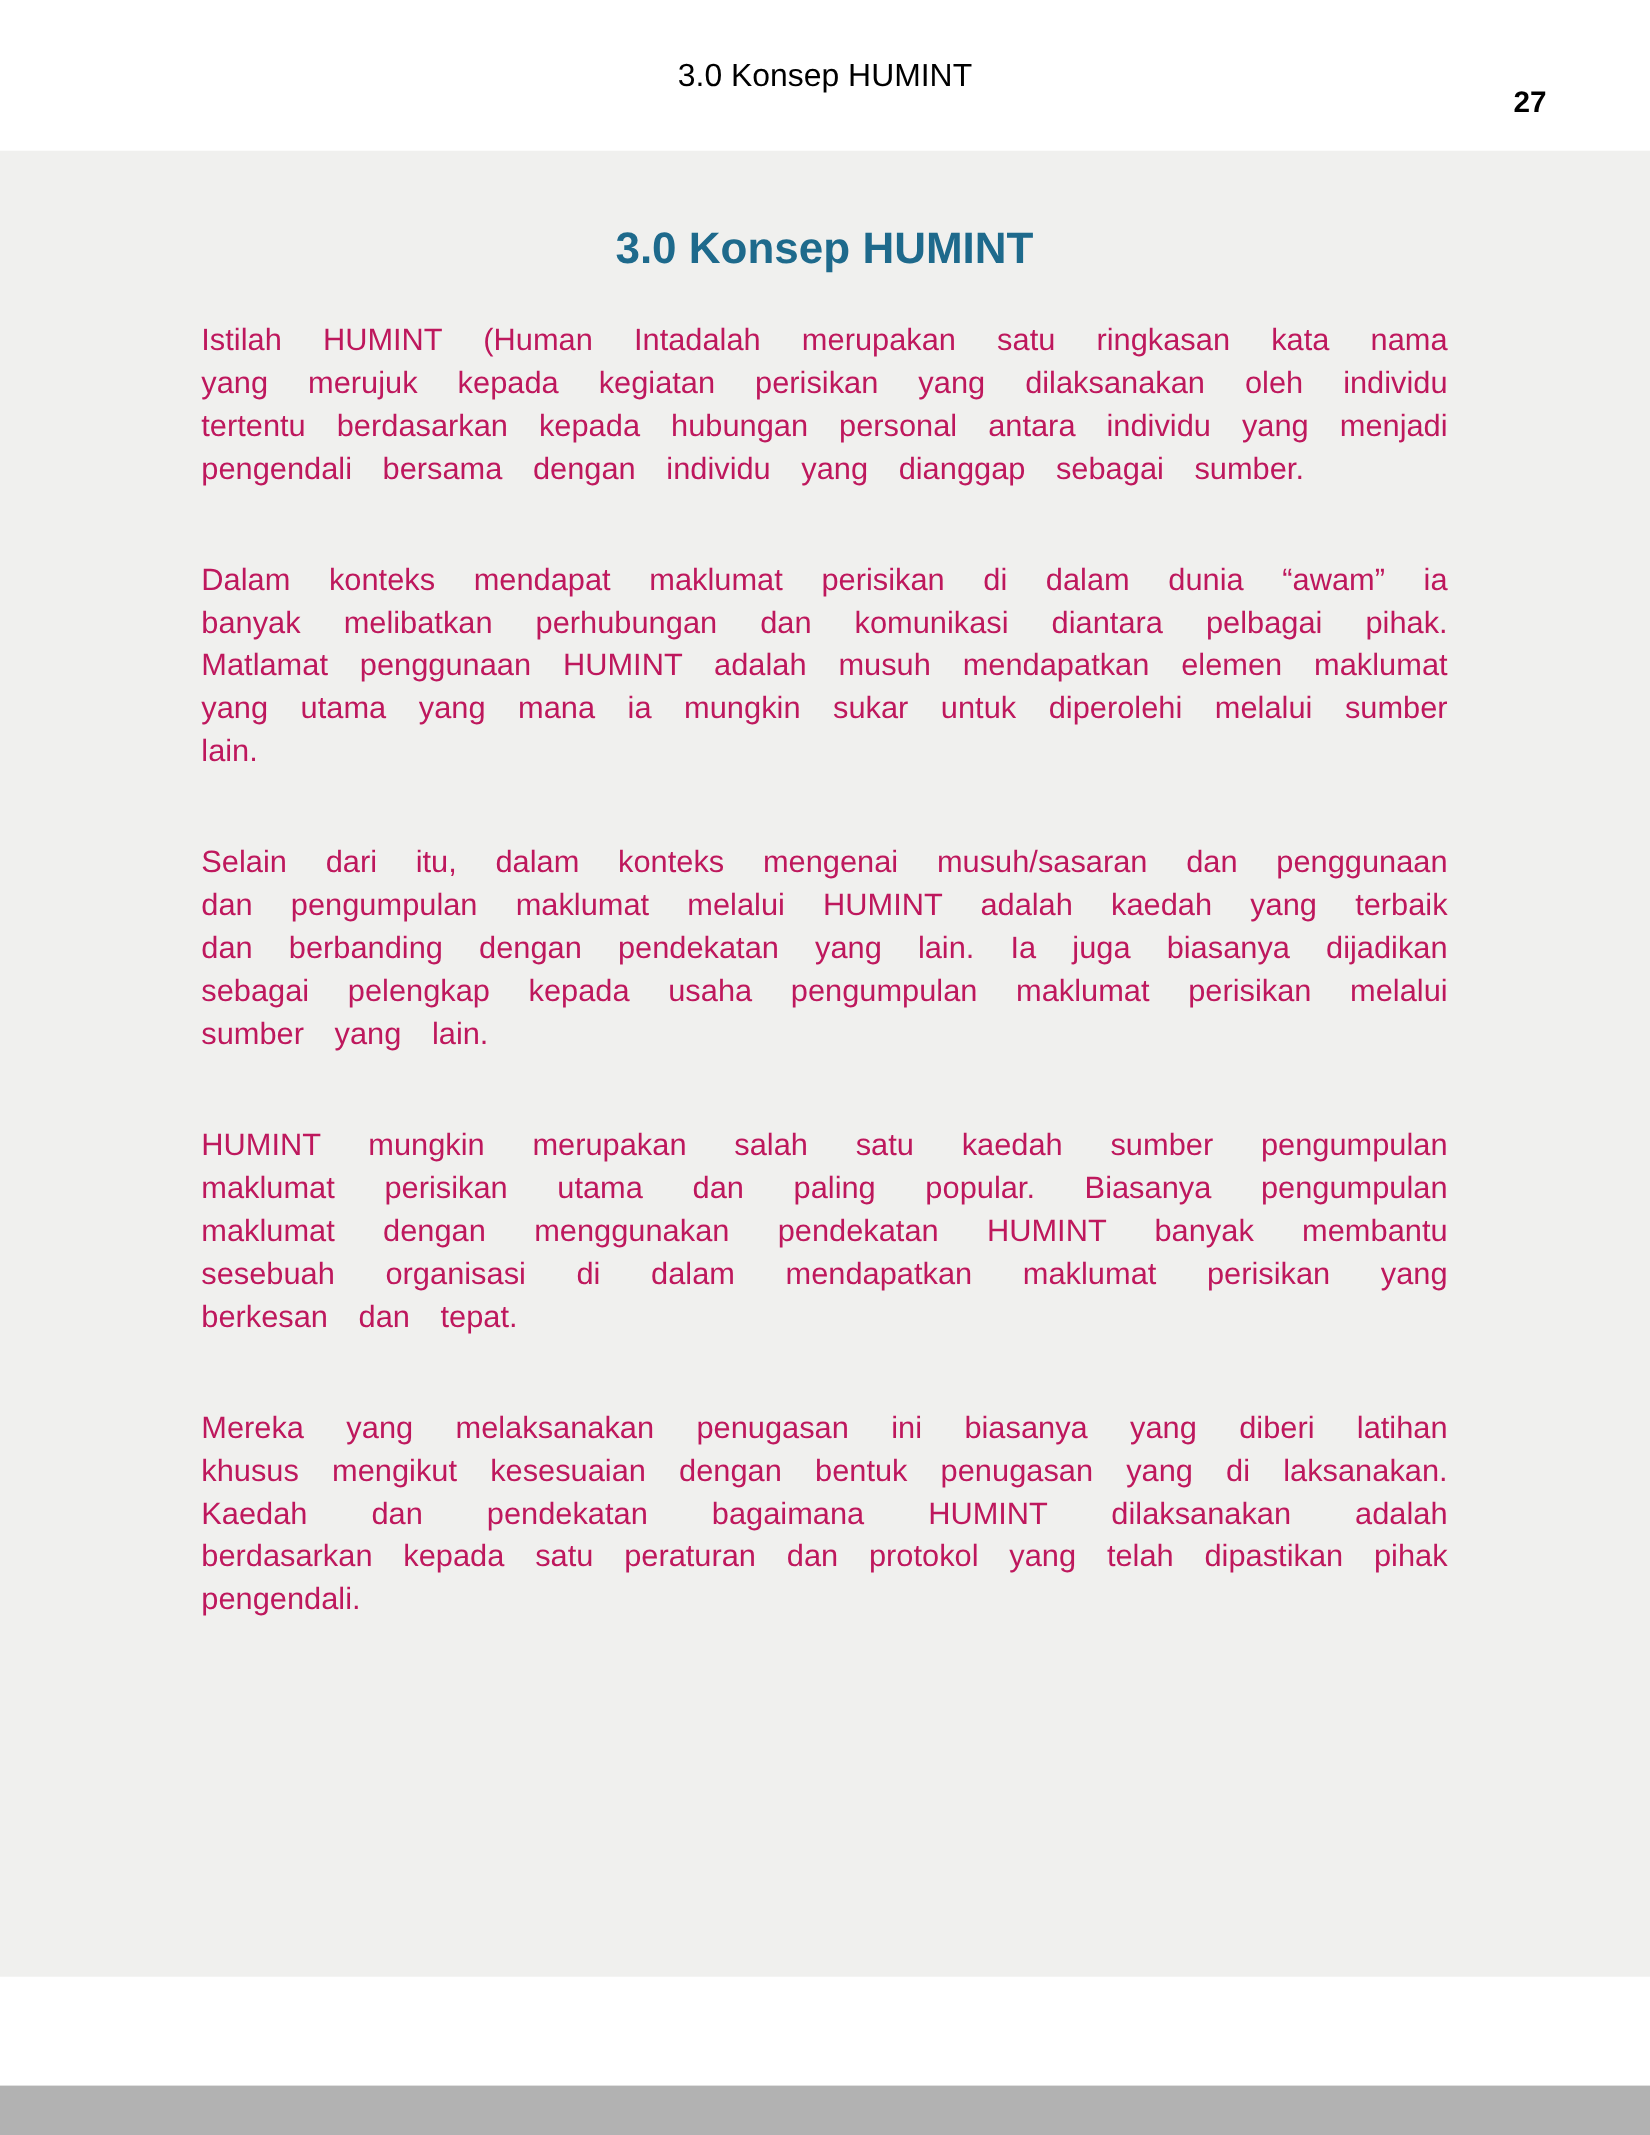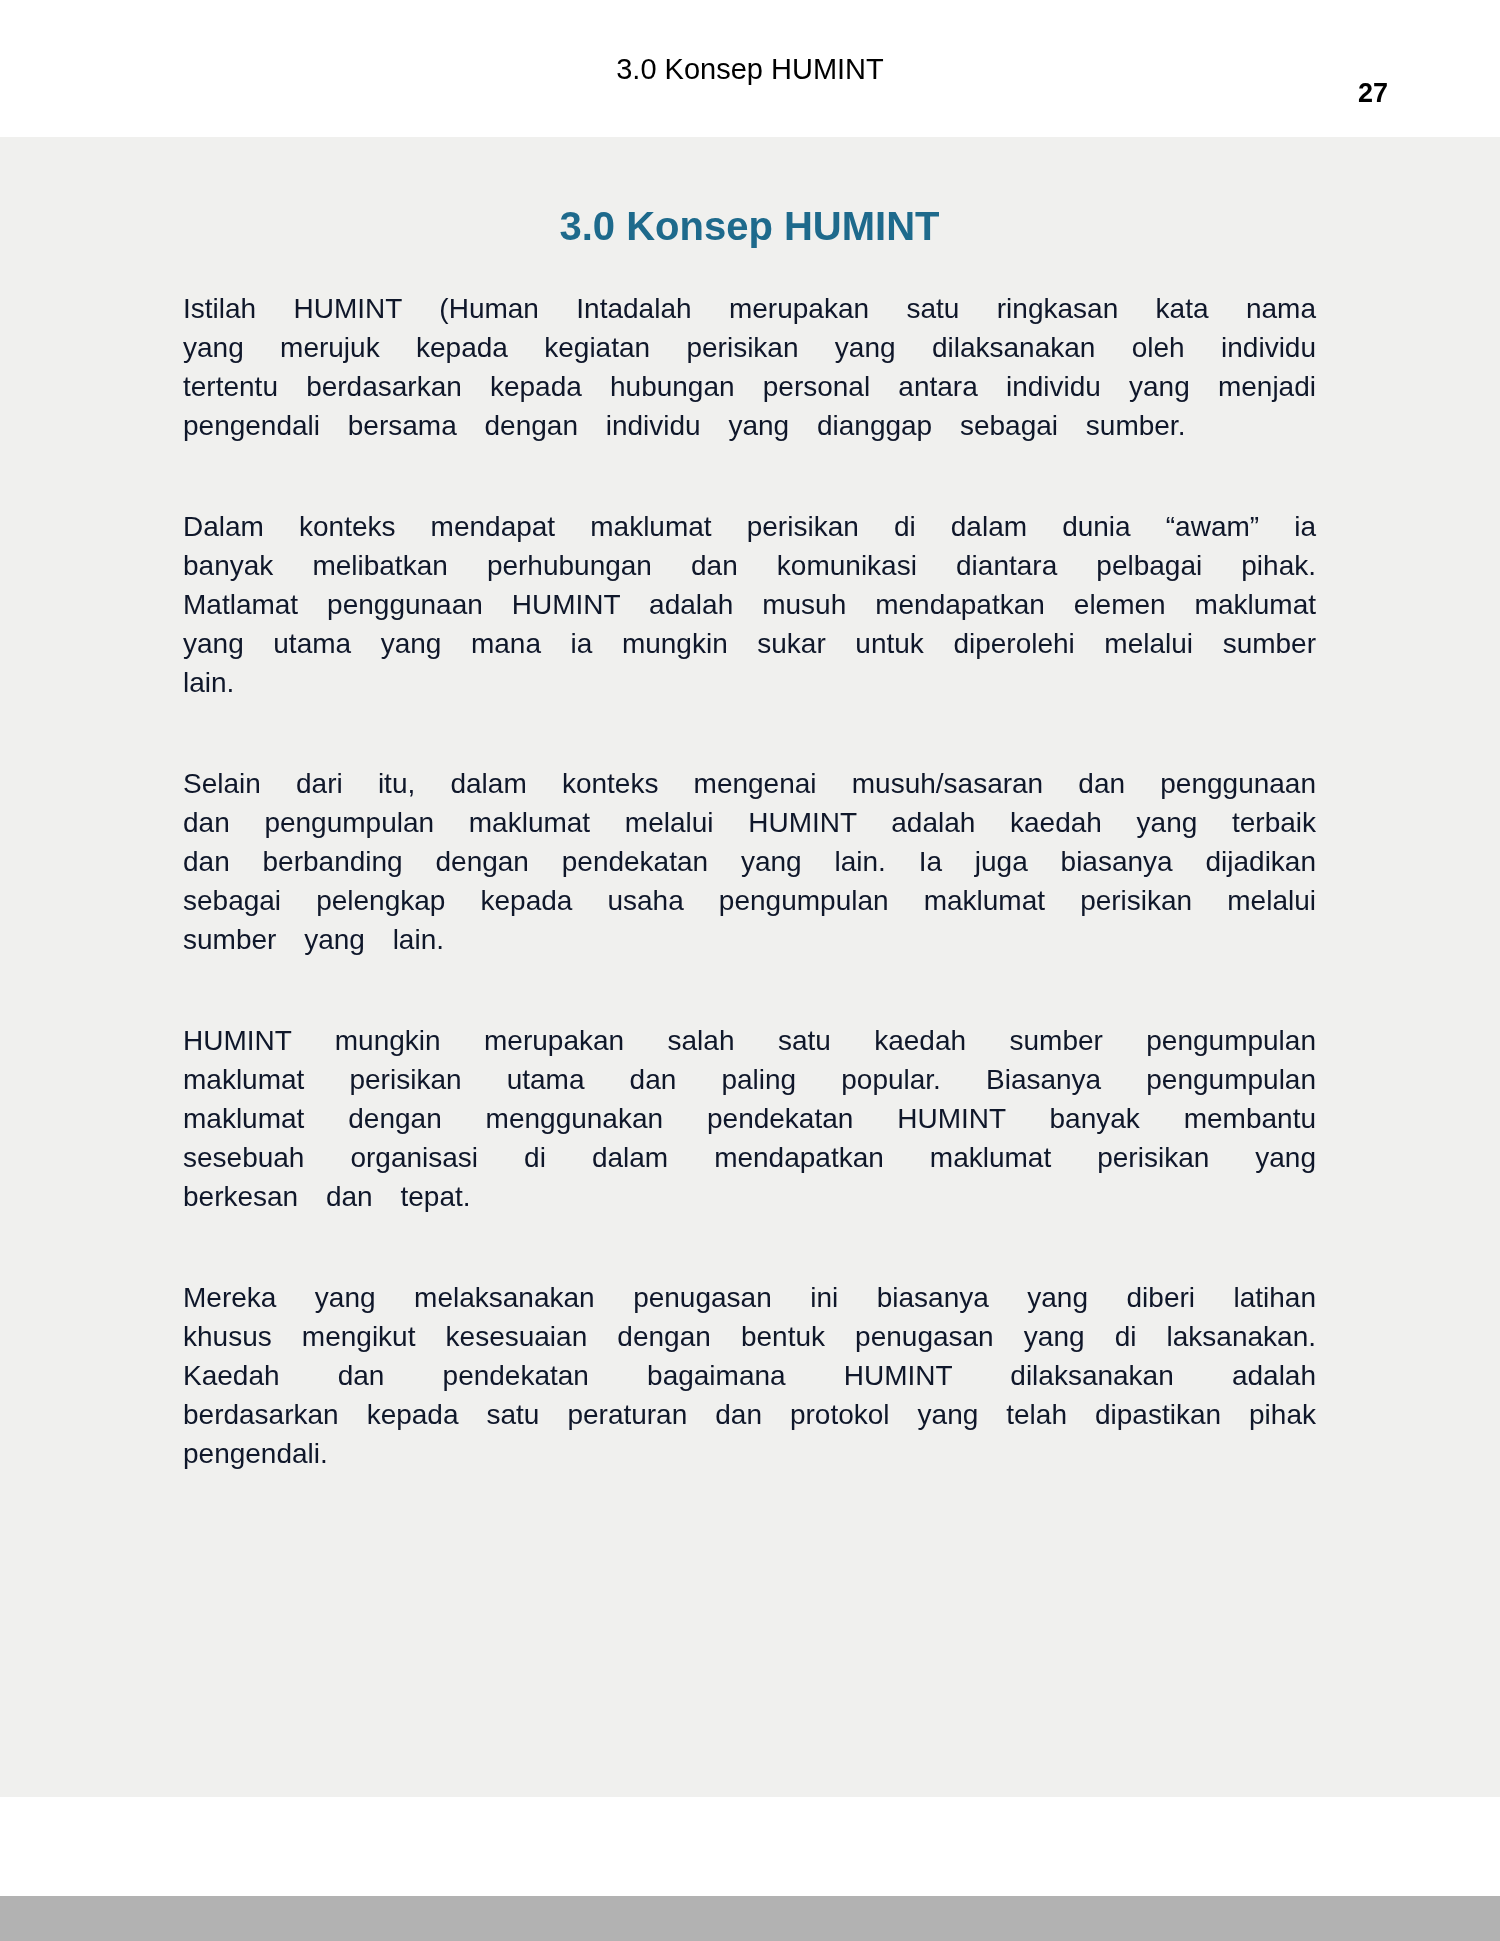--- a/index.html
+++ b/index.html
@@ -17,21 +17,21 @@
     left: 0;
     width: 1500px;
     text-align: center;
     font-size: 29px;
     line-height: 34px;
     color: #000000;
   }
   .page-number {
     position: absolute;
     top: 78px;
-    right: 112px;
+    right: 94px;
     font-size: 27px;
     font-weight: bold;
     color: #000000;
   }
   .content-area {
     position: absolute;
     top: 137px;
     left: 0;
     width: 1500px;
     height: 1660px;
@@ -45,21 +45,21 @@
     text-align: center;
     color: #1e6a8c;
     font-size: 40px;
     line-height: 46px;
     font-weight: bold;
   }
   .body-paragraph {
     margin: 0 0 62px 0;
     font-size: 28px;
     line-height: 39px;
-    color: #0f172a;
+    color: #be185d;
     text-align: justify;
     word-spacing: 20px;
   }
   .footer-bar {
     position: absolute;
     left: 0;
     bottom: 0;
     width: 1500px;
     height: 45px;
     background: #b2b2b2;

